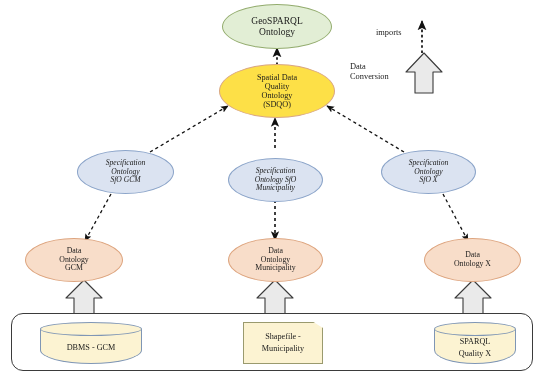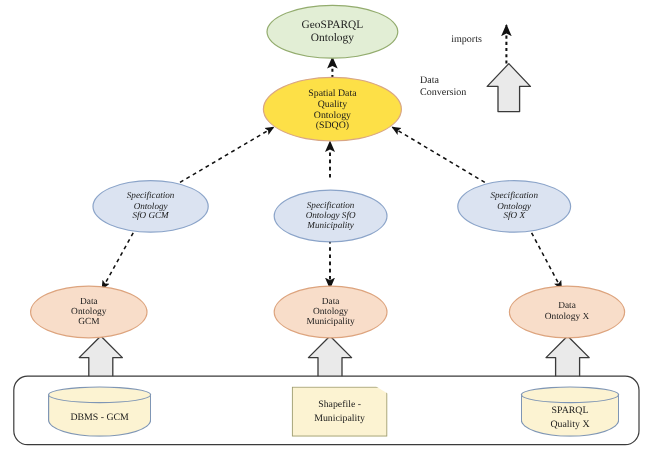--- a/index.html
+++ b/index.html
@@ -216,21 +216,21 @@
 Municipality</span>
     </div>
 
     <div class="node ellipse ellipse-orange" style="left:424px; top:238px; width:97px; height:44px; font-size:7.8px;">
       <span class="node-label">Data
 Ontology X</span>
     </div>
 
     <div class="source-container" style="left:11px; top:313px; width:522px; height:58px;"></div>
 
-    <div class="cylinder" style="left:40px; top:322px; width:86px; height:42px; font-size:8.2px;">
+    <div class="cylinder" style="left:40px; top:322px; width:102px; height:42px; font-size:8.2px;">
       <div class="cyl-body"></div>
       <div class="cyl-top"></div>
       <div class="cyl-text">DBMS - GCM</div>
     </div>
 
     <div class="doc-shape" style="left:243px; top:322px; width:80px; height:42px; font-size:8.2px;
                 clip-path: polygon(0 0, 88% 0, 100% 14%, 100% 100%, 0 100%);">
       <span class="doc-text">Shapefile -
 Municipality</span>
     </div>

